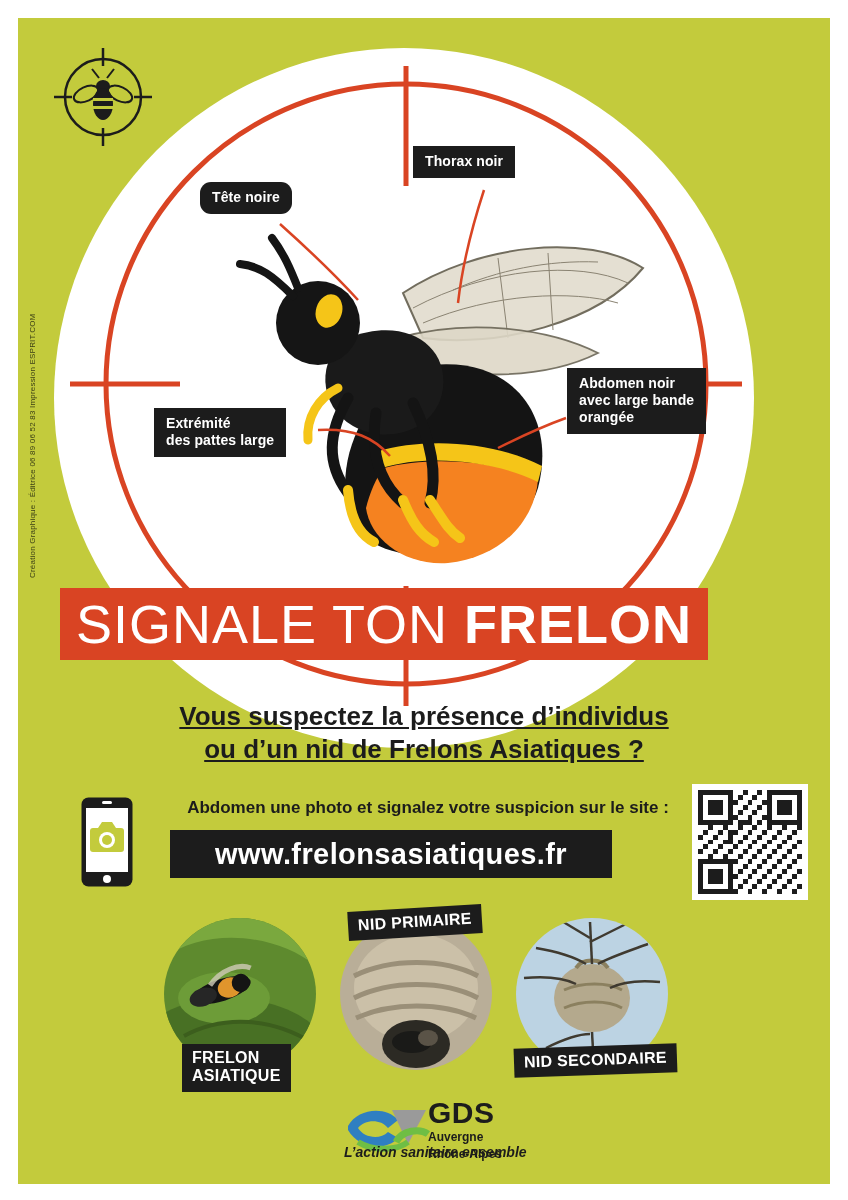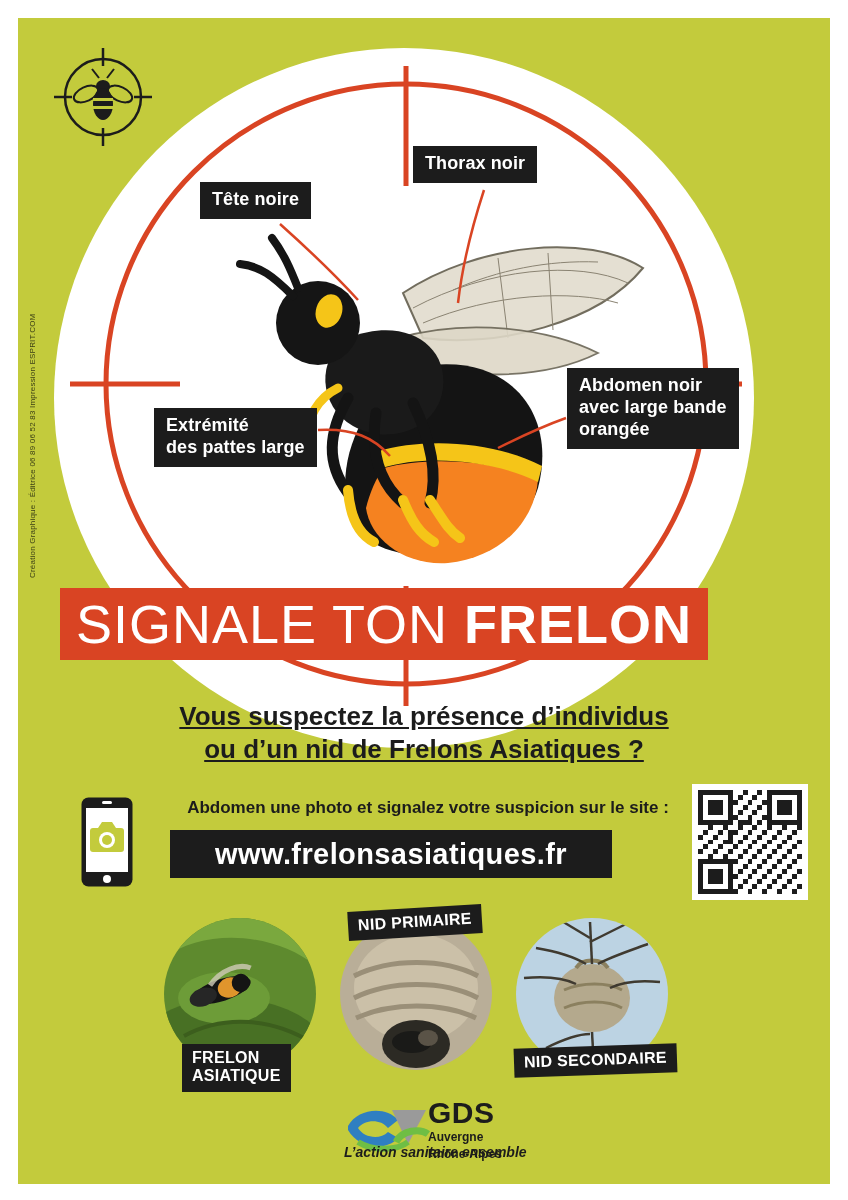--- a/index.html
+++ b/index.html
@@ -76,26 +76,26 @@
     width: 480px;
     height: 390px;
   }
 
   
   .callout {
     position: absolute;
     background: #1c1c1c;
     color: #ffffff;
     font-weight: bold;
-    font-size: 18px;
+    font-size: 14px;
     line-height: 1.22;
     padding: 7px 12px 8px 12px;
     letter-spacing: 0.1px;
   }
-  #callout-tete { left: 182px; top: 164px; }
+  #callout-tete { left: 182px; top: 164px; border-radius: 11px; }
   #callout-thorax { left: 395px; top: 128px; }
   #callout-pattes { left: 136px; top: 390px; }
   #callout-abdomen { left: 549px; top: 350px; }
 
   .leader {
     position: absolute;
     pointer-events: none;
   }
 
   

